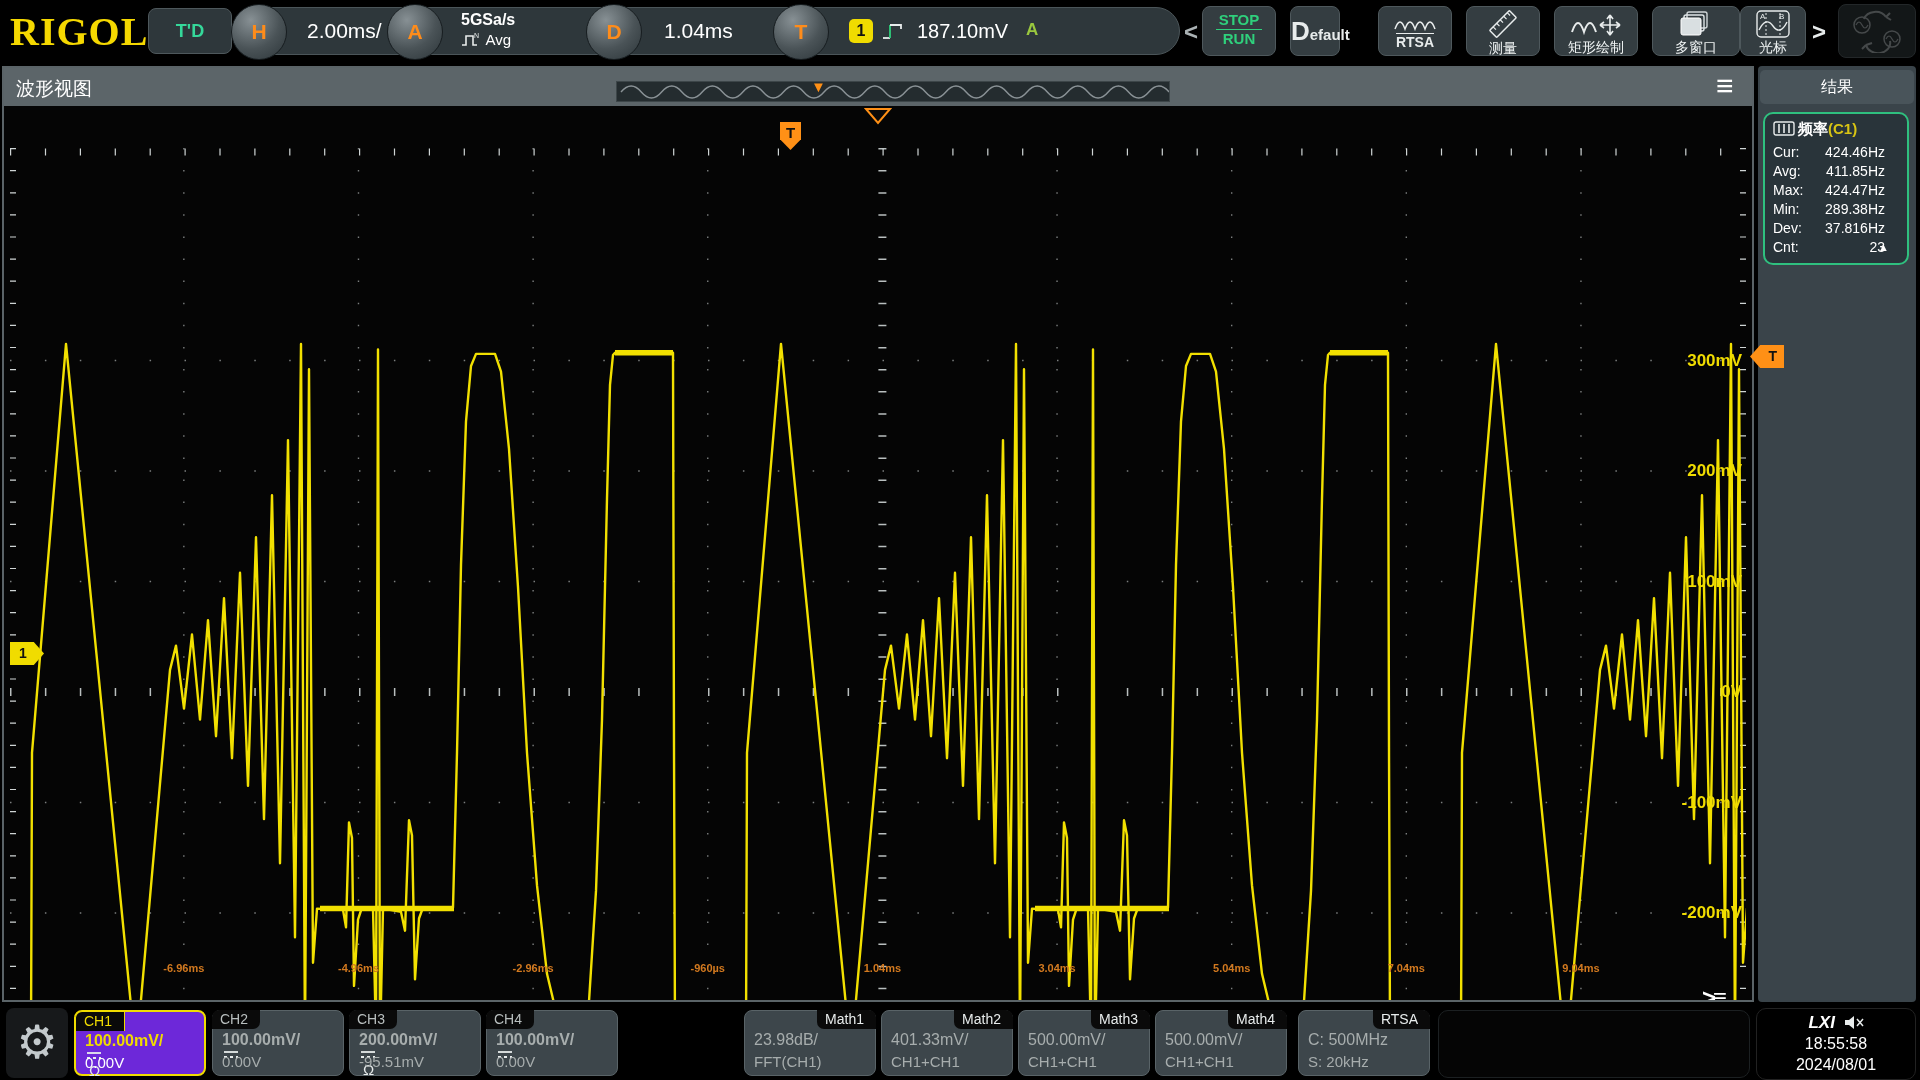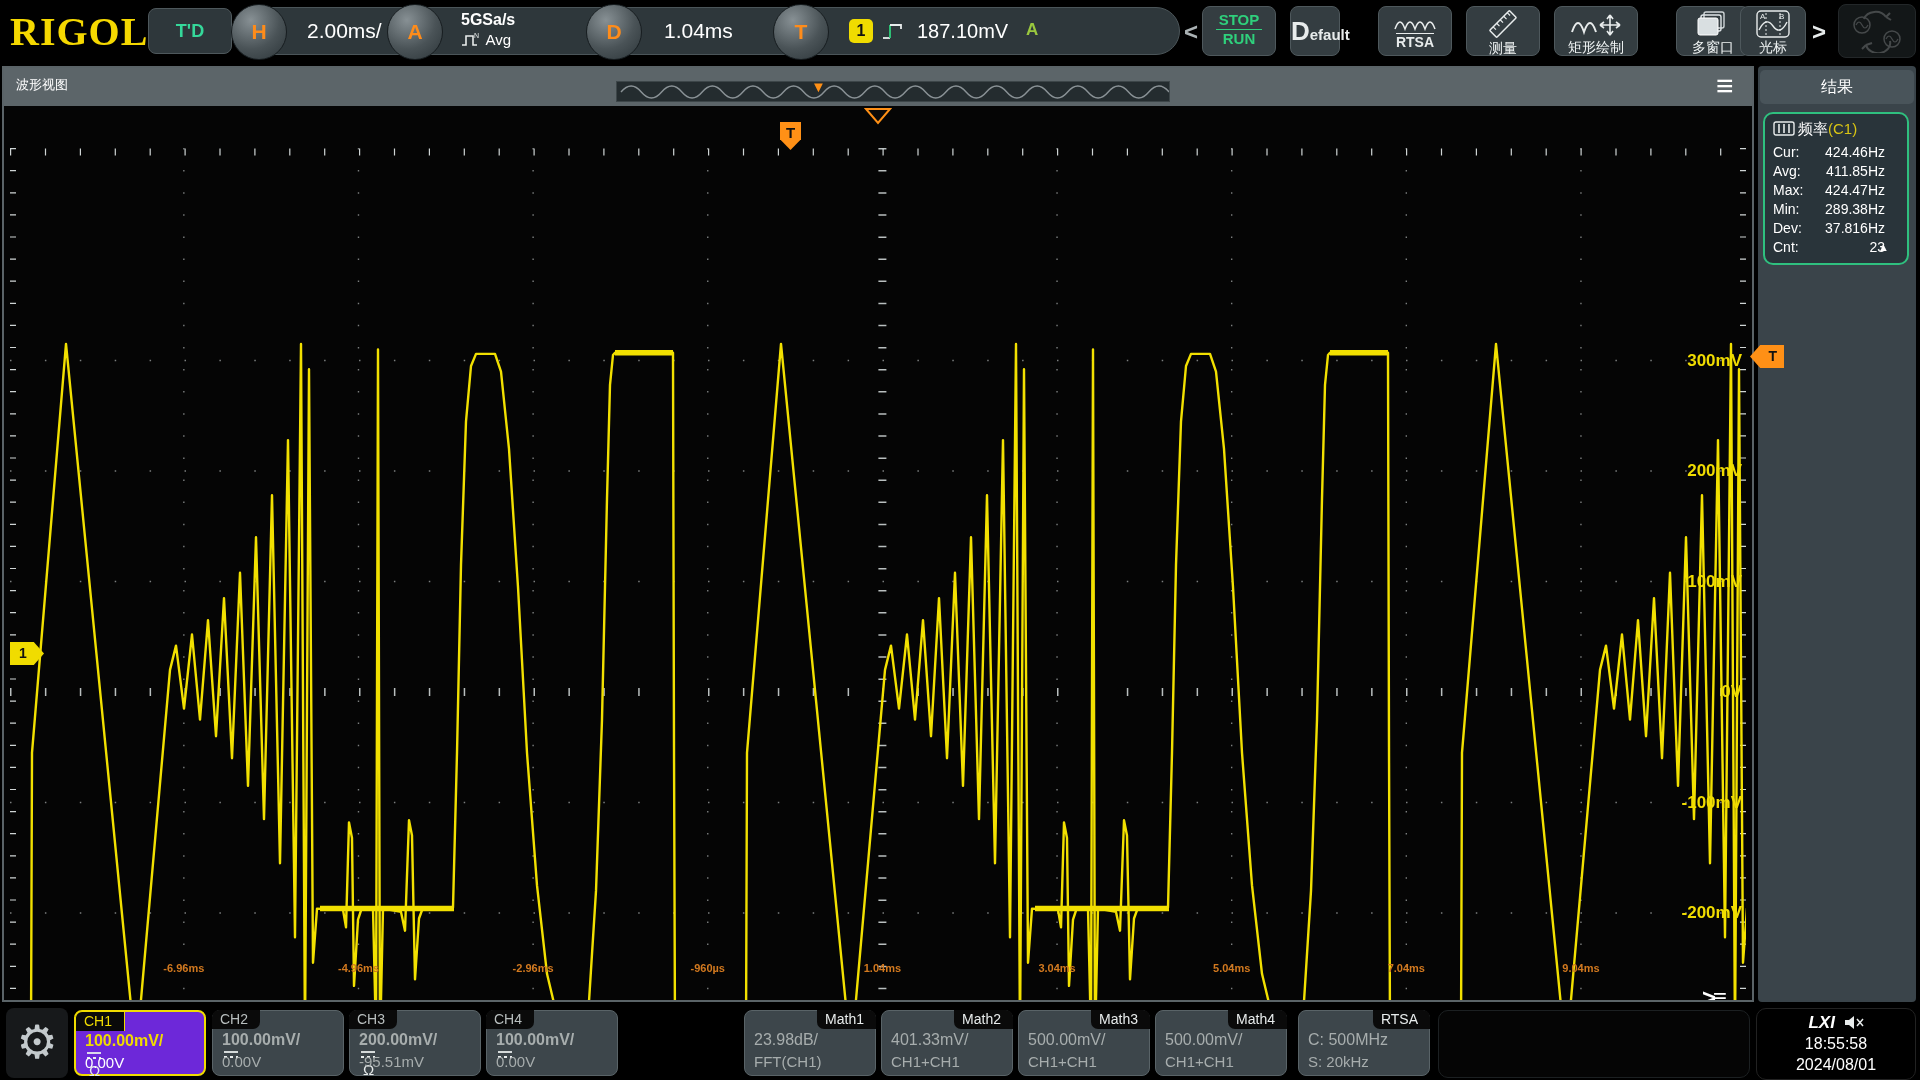--- a/index.html
+++ b/index.html
@@ -19,21 +19,21 @@
         display:flex;align-items:center;justify-content:center;z-index:3;}
   .pillval{color:#fff;font-weight:normal;font-size:21px;line-height:46px;}
   .green{color:#35d89a;}
   .dim-ic{opacity:.45;}
   .navarrow{color:#e8ecec;font-size:24px;font-weight:bold;line-height:60px;}
   .btn-label{font-size:14px;color:#f0f4f4;display:block;margin-top:1px;}
   
   #wavewin{position:absolute;left:2px;top:66px;width:1752px;height:936px;
            border:2px solid #5a6367;box-sizing:border-box;background:#030303;}
   #waveheader{position:absolute;left:0;top:0;width:100%;height:38px;background:#5c6569;}
-  #wavetitle{position:absolute;left:12px;top:8px;color:#fff;font-size:13px;}
+  #wavetitle{position:absolute;left:12px;top:8px;color:#fff;font-size:19px;}
   #timeline{position:absolute;left:612px;top:13px;width:554px;height:21px;background:#242c2f;
             border:1px solid #3d4649;box-sizing:border-box;}
   #plot{position:absolute;left:0px;top:38px;width:1748px;height:894px;background:#050505;overflow:hidden;}
   .vlabel{position:absolute;color:#f0dc00;font-size:17px;font-weight:bold;text-align:right;width:90px;}
   .tlabel{position:absolute;color:#d2791f;font-size:11px;font-weight:bold;text-align:center;width:130px;}
   .ch1mark{position:absolute;left:6px;width:34px;height:23px;background:#f0dc00;color:#111;
            font-weight:bold;font-size:14px;text-align:left;padding-left:9px;line-height:23px;box-sizing:border-box;
            clip-path:polygon(0 0,70% 0,100% 50%,70% 100%,0 100%);}
   .trigmark{position:absolute;width:34px;height:23px;background:#ff9016;color:#111;
            font-weight:bold;font-size:14px;text-align:right;padding-right:7px;line-height:23px;box-sizing:border-box;
@@ -42,21 +42,21 @@
          font-size:15px;text-align:center;line-height:22px;
          clip-path:polygon(0 0,100% 0,100% 62%,50% 100%,0 62%);}
   #menuicon{position:absolute;left:1712px;top:0px;color:#fff;font-size:30px;font-weight:bold;line-height:36px;}
   #collapseicon{position:absolute;left:1698px;top:878px;color:#fff;font-size:24px;font-weight:bold;letter-spacing:-3px;}
   
   #results{position:absolute;left:1758px;top:66px;width:158px;height:936px;background:#3a444a;border-radius:4px;}
   #resheader{position:absolute;left:2px;top:4px;width:154px;height:34px;background:#49545a;border-radius:5px;
              color:#fff;font-size:16px;text-align:center;line-height:34px;}
   #meascard{position:absolute;left:5px;top:46px;width:146px;border:2px solid #2fc07f;border-radius:10px;
             background:#29343a;box-sizing:border-box;padding:4px 6px 6px 6px;}
-  .meastitle{color:#fff;font-size:15px;font-weight:normal;margin:2px 0 4px 2px;}
+  .meastitle{color:#fff;font-size:15px;font-weight:bold;margin:2px 0 4px 2px;}
   .meastitle .src{color:#d8c414;}
   .measrow{display:flex;justify-content:space-between;color:#fff;font-size:14px;line-height:19px;padding:0 2px;}
   
   #bottombar{position:absolute;left:0;top:1002px;width:1920px;height:78px;background:#000;}
   .chbox{position:absolute;top:8px;width:132px;height:66px;background:#3d464b;border:1px solid #59636?;
          border:1px solid #596367;border-radius:8px;box-sizing:border-box;color:#a7adad;}
   .chbox.active{background:#6d28d9;border:2px solid #f0dc00;}
   .chtab{position:absolute;top:-1px;left:-1px;background:#0a0a0a;border-radius:7px 0 7px 0;
          padding:1px 12px 2px 8px;font-size:14px;color:#b9bfbf;}
   .chbox.active .chtab{color:#f0dc00;border:1px solid #f0dc00;border-bottom:none;border-radius:7px 0 0 0;}
@@ -156,21 +156,21 @@
   </div>
 
   <div class="tbox" style="left:1554px;width:84px;">
     <svg width="52" height="26" style="margin:5px auto 0 auto;">
       <path d="M2,20 Q8,2 14,20 Q20,2 26,20" fill="none" stroke="#e8ecec" stroke-width="2"></path>
       <path d="M40,3 v20 M30,13 h20 M40,3 l-3,4 M40,3 l3,4 M40,23 l-3,-4 M40,23 l3,-4 M30,13 l4,-3 M30,13 l4,3 M50,13 l-4,-3 M50,13 l-4,3" stroke="#e8ecec" stroke-width="1.6" fill="none"></path>
     </svg>
     <span class="btn-label">矩形绘制</span>
   </div>
 
-  <div class="tbox" style="left:1652px;width:74px;margin-left:24px;">
+  <div class="tbox" style="left:1652px;width:88px;">
     <svg width="34" height="28" style="margin:3px auto 0 auto;">
       <rect x="8" y="2" width="20" height="16" rx="2" fill="none" stroke="#cfd5d7" stroke-width="1.4"></rect>
       <rect x="5" y="5" width="20" height="16" rx="2" fill="none" stroke="#dfe5e7" stroke-width="1.4"></rect>
       <rect x="2" y="8" width="20" height="17" rx="2" fill="#d9dfe1" stroke="#fff" stroke-width="1"></rect>
     </svg>
     <span class="btn-label">多窗口</span>
   </div>
 
   <div class="tbox" style="left:1740px;width:66px;">
     <svg width="34" height="28" style="margin:3px auto 0 auto;">

